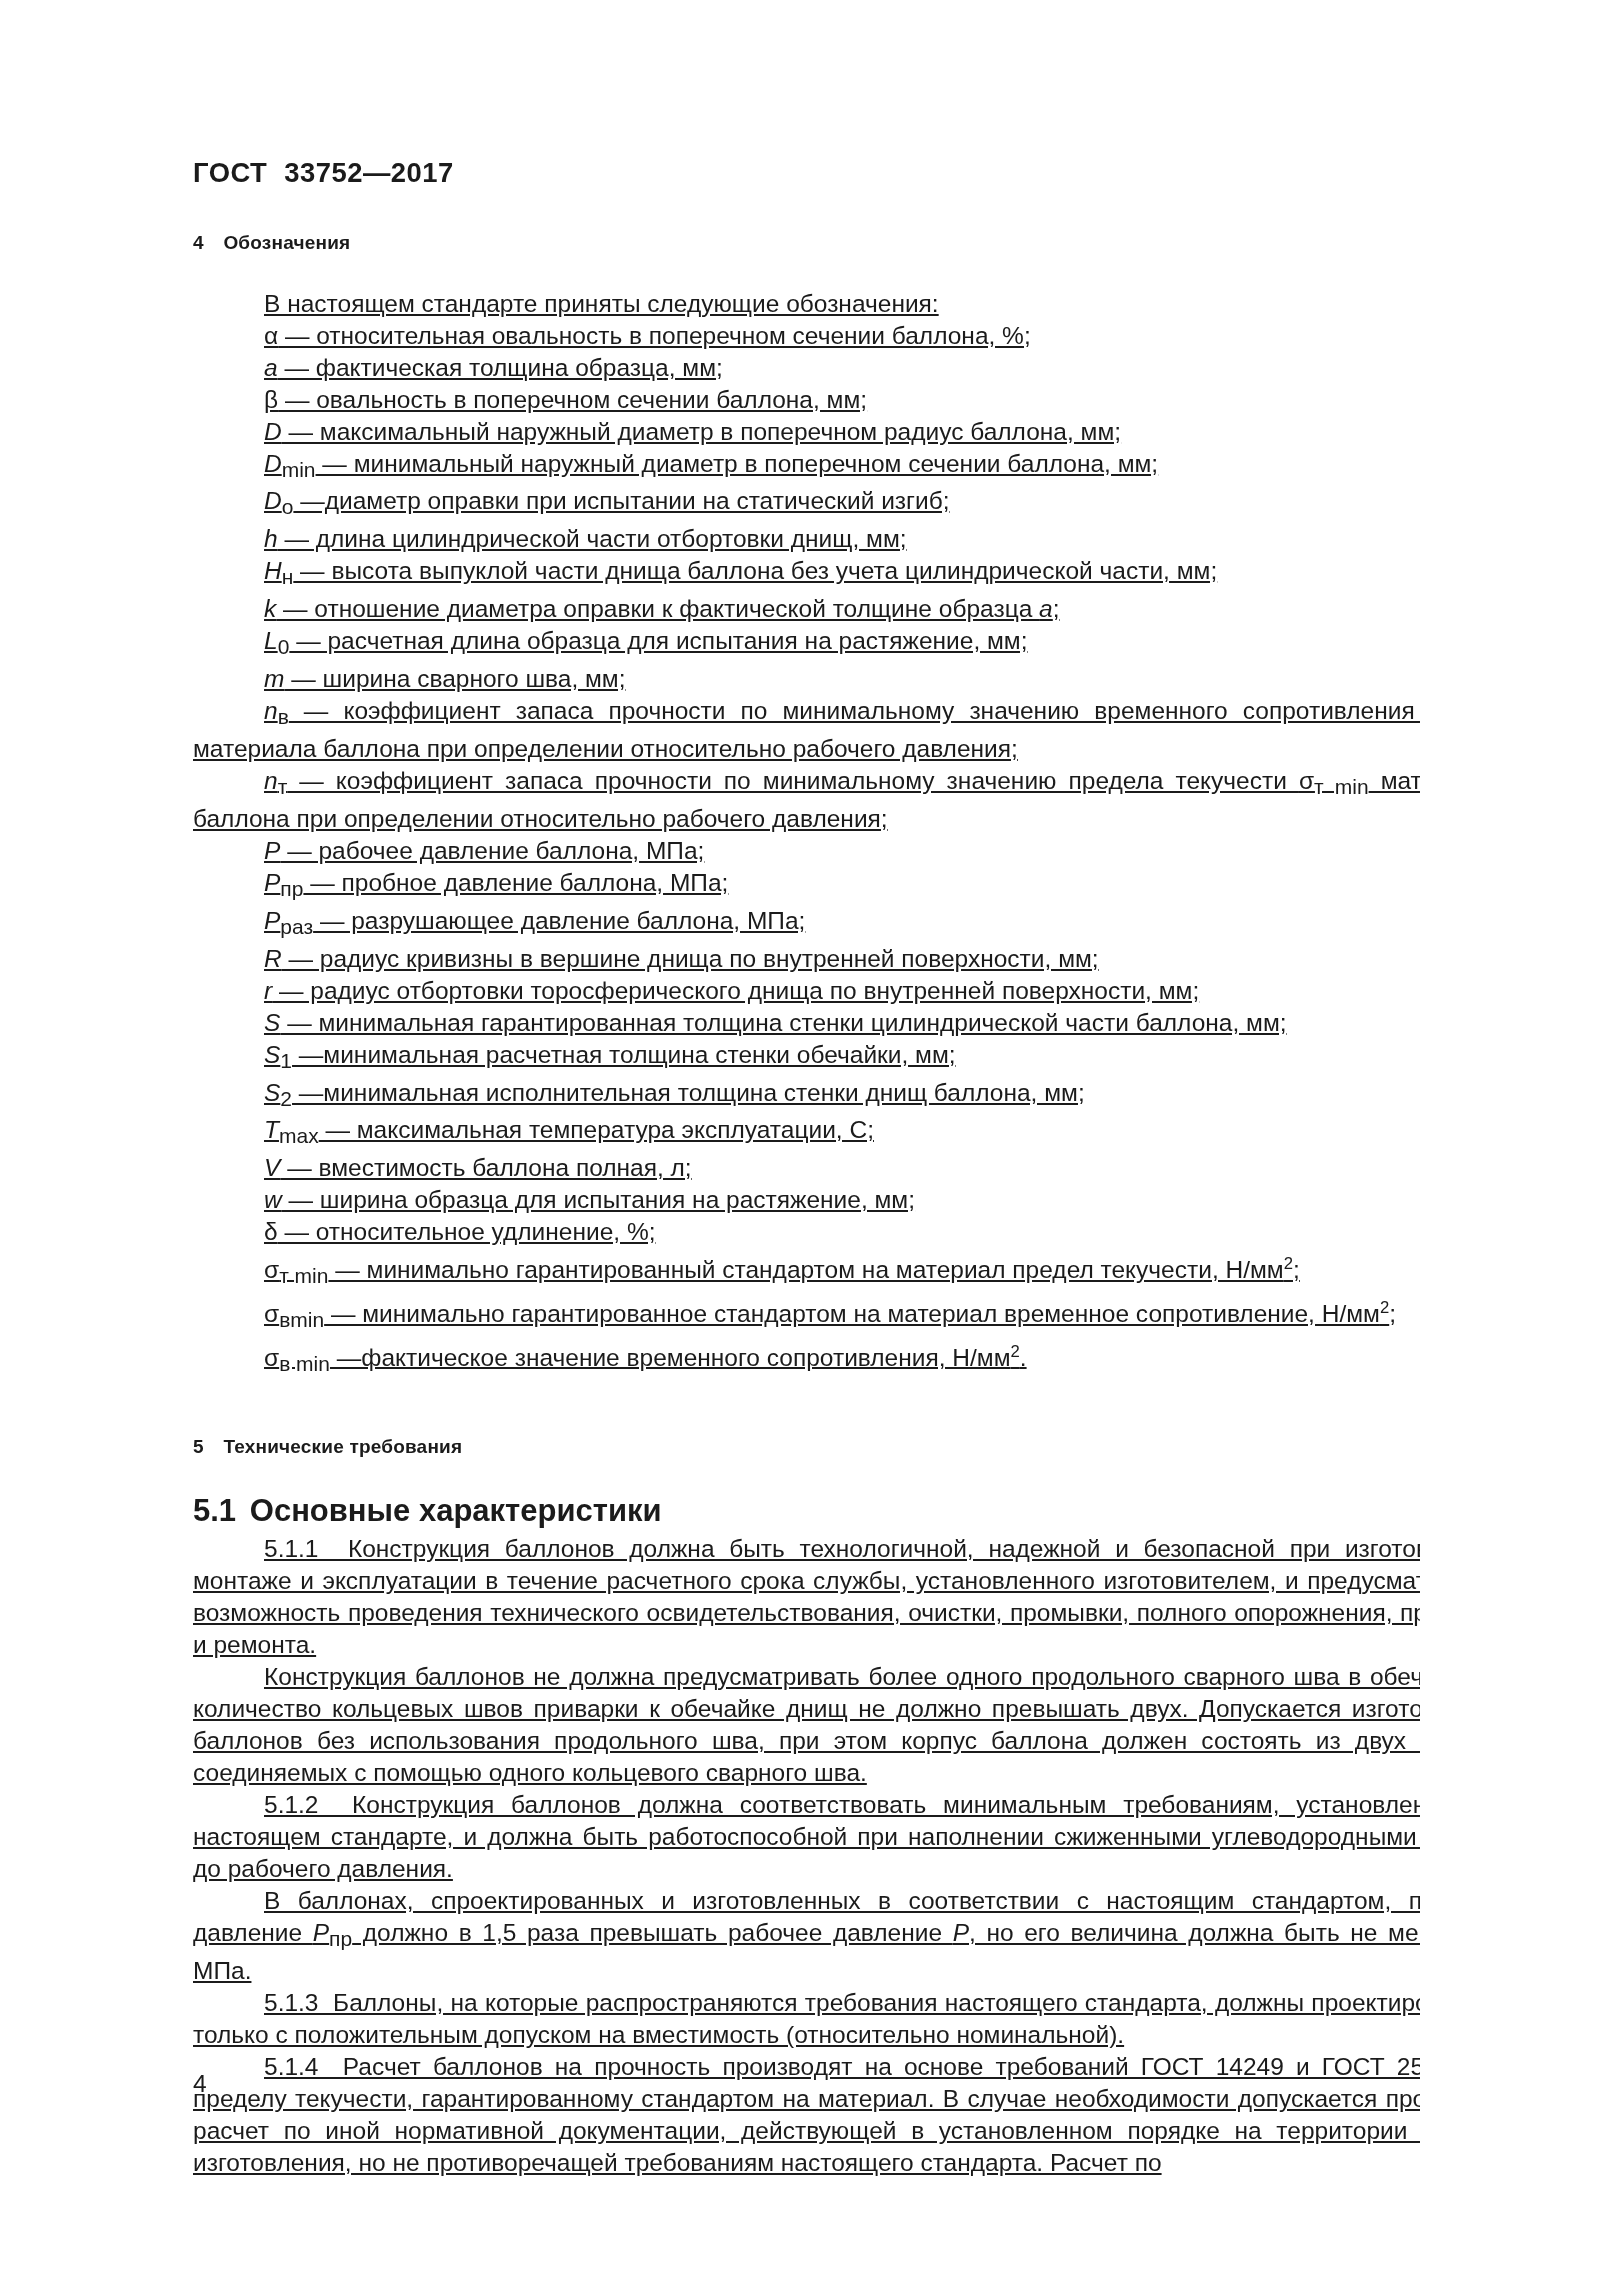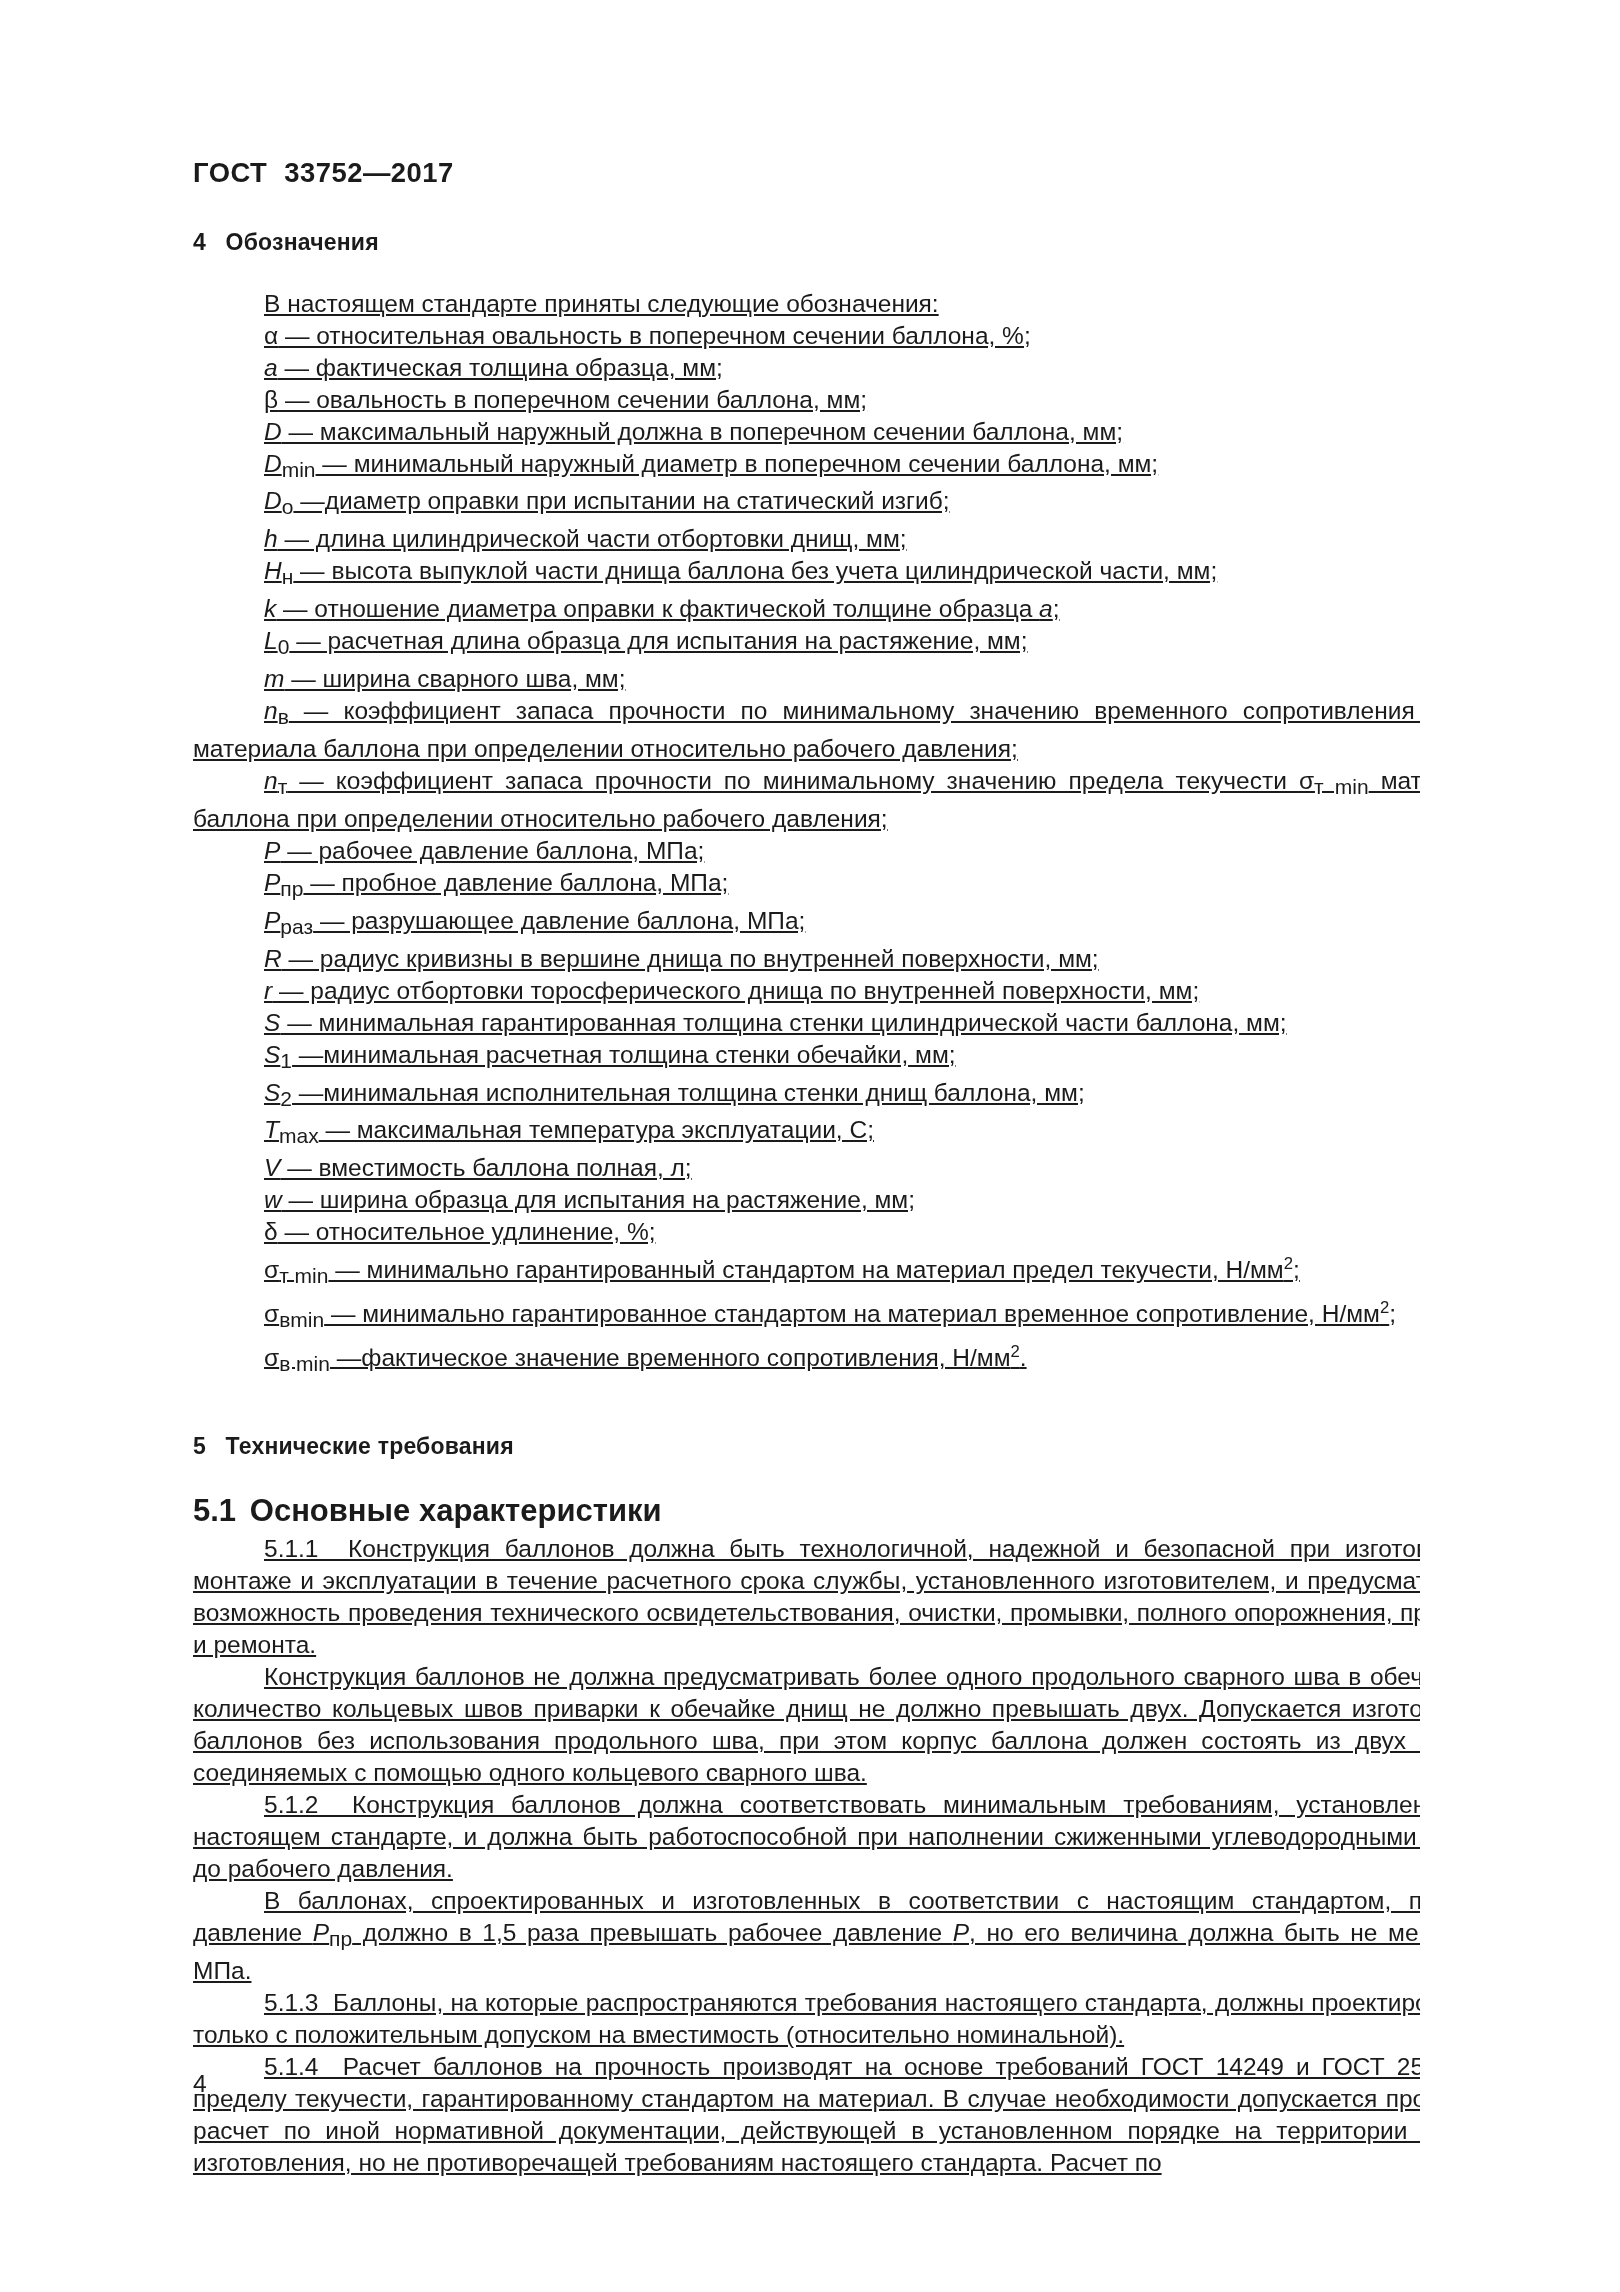--- a/index.html
+++ b/index.html
@@ -23,21 +23,21 @@
     word-spacing: 8.8px; letter-spacing: 0.5px;
     white-space: nowrap;
   }
   .content {
     position: absolute;
     left: 193px; top: 223px;
     width: 1311px;
   }
   .h-main {
     margin: 0 0 25.5px 0;
-    font-size: 23px; font-weight: bold;
+    font-size: 19px; font-weight: bold;
     line-height: 39px; letter-spacing: 0.2px;
   }
   .h-main .h-num { margin-right: 19.6px; }
   .h2top { margin-top: 48px; margin-bottom: 0; }
   .h-sub {
     margin: 29px 0 5.9px 0;
     font-size: 31px; font-weight: bold;
     line-height: 32px;
   }
   .h-sub .h-num { margin-right: 13.7px; }
@@ -68,21 +68,21 @@
   <div class="content">
 
     <h1 class="h-main"><span class="h-num">4</span><span>Обозначения</span></h1>
 
     <p class="body ind">В настоящем стандарте приняты следующие обозначения:</p>
 
     <div>
         <p class="body ind"><span>α</span><span> — относительная овальность в поперечном сечении баллона, %;</span></p>
         <p class="body ind"><span class="it">a</span><span> — фактическая толщина образца, мм;</span></p>
         <p class="body ind"><span>β</span><span> — овальность в поперечном сечении баллона, мм;</span></p>
-        <p class="body ind"><span class="it">D</span><span> — максимальный наружный должна в поперечном сечении баллона, мм;</span></p>
+        <p class="body ind"><span class="it">D</span><span> — максимальный наружный диаметр в поперечном радиус баллона, мм;</span></p>
         <p class="body ind"><span class="it">D</span><span class="sb">min</span><span> — минимальный наружный диаметр в поперечном сечении баллона, мм;</span></p>
         <p class="body ind"><span class="it">D</span><span class="sb">о</span><span> —диаметр оправки при испытании на статический изгиб;</span></p>
         <p class="body ind"><span class="it">h</span><span> — длина цилиндрической части отбортовки днищ, мм;</span></p>
         <p class="body ind"><span class="it">H</span><span class="sb">н</span><span> — высота выпуклой части днища баллона без учета цилиндрической части, мм;</span></p>
         <p class="body ind"><span class="it">k</span><span> — отношение диаметра оправки к фактической толщине образца </span><span class="it">a</span><span>;</span></p>
         <p class="body ind"><span class="it">L</span><span class="sb">0</span><span> — расчетная длина образца для испытания на растяжение, мм;</span></p>
         <p class="body ind"><span class="it">m</span><span> — ширина сварного шва, мм;</span></p>
         <p class="body ind"><span class="it">n</span><span class="sb">в</span><span> — коэффициент запаса прочности по минимальному значению временного сопротивления </span><span>σ</span><span class="sb">в min</span><span> материала баллона при определении относительно рабочего давления;</span></p>
         <p class="body ind"><span class="it">n</span><span class="sb">т</span><span> — коэффициент запаса прочности по минимальному значению предела текучести </span><span>σ</span><span class="sb">т min</span><span> матери­ала баллона при определении относительно рабочего давления;</span></p>
         <p class="body ind"><span class="it">P</span><span> — рабочее давление баллона, МПа;</span></p>

